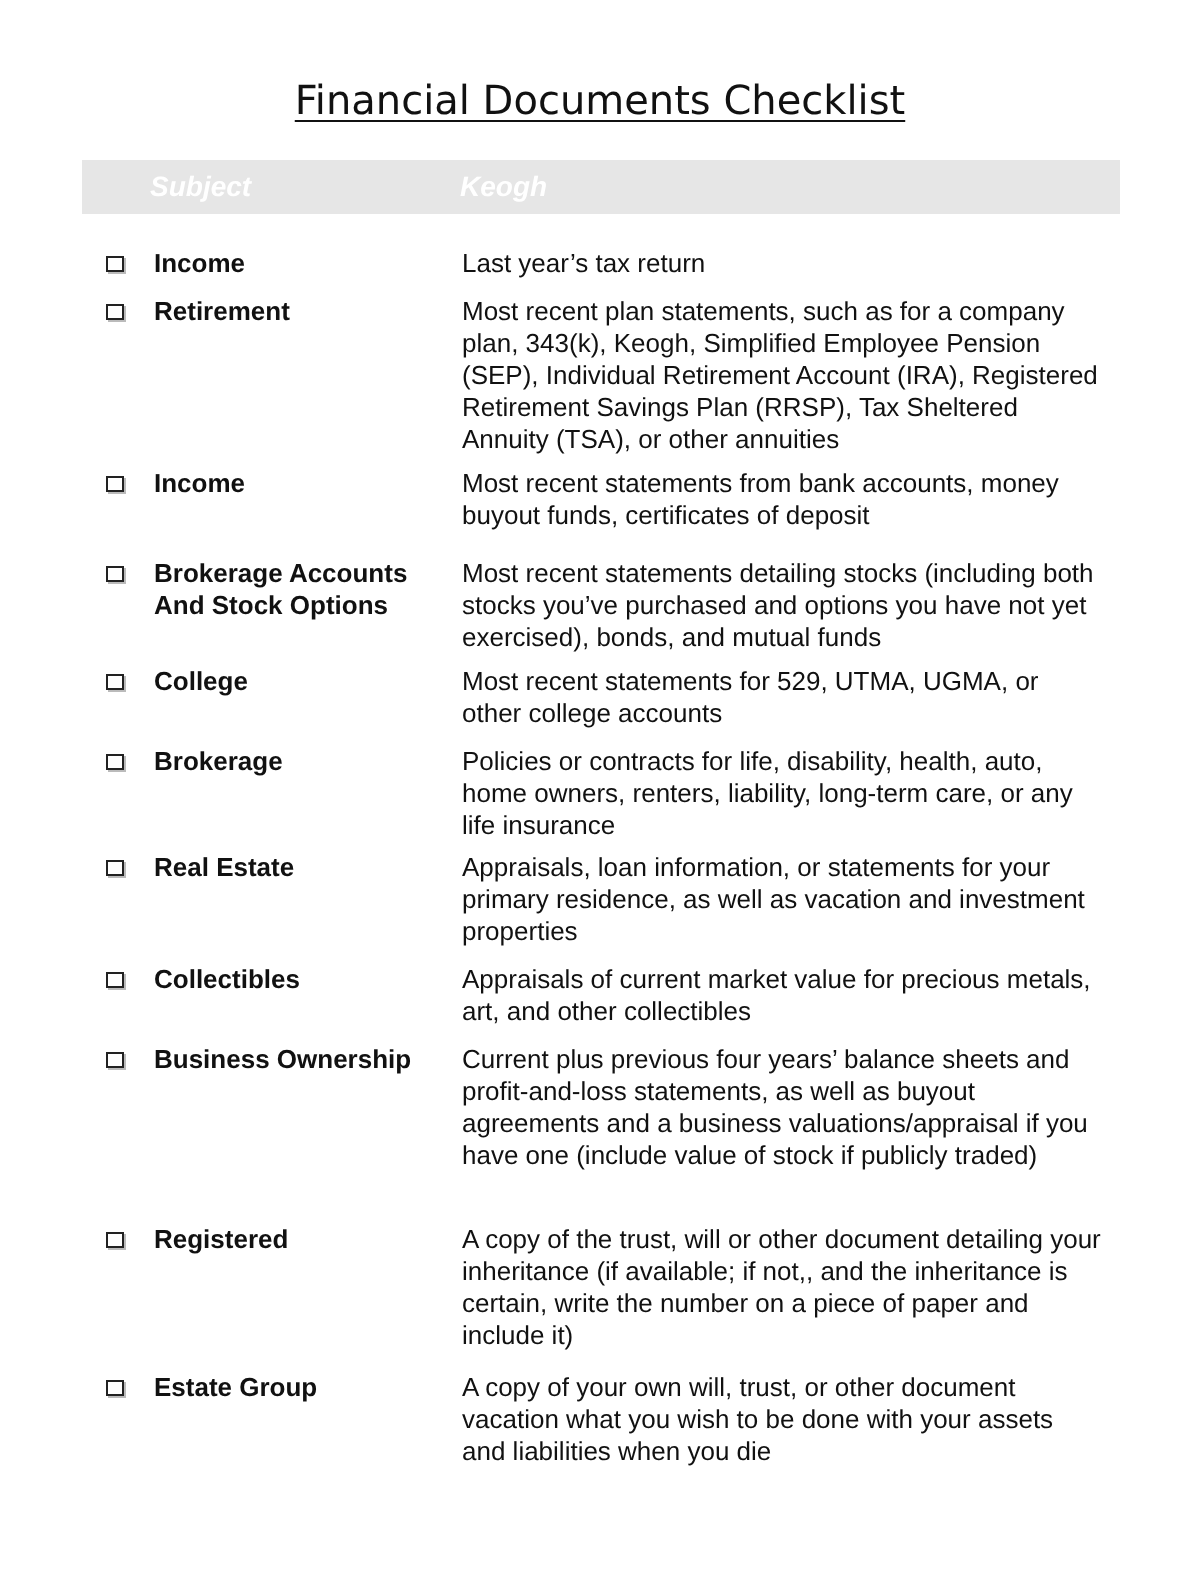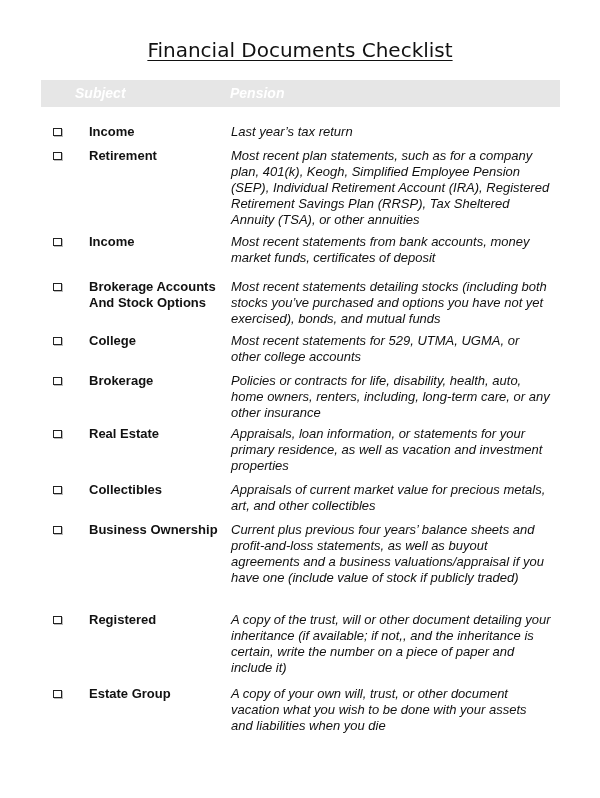--- a/index.html
+++ b/index.html
@@ -25,72 +25,71 @@
     font-size: 14px; color: #ffffff;
   }
   .col-subject { left: 34px; }
   .col-source { left: 189px; }
   .row { position: absolute; left: 0; width: 600px; }
   .checkbox {
     position: absolute; left: 53px; width: 7px; height: 6px;
     border: 1px solid #222; background: #fff; box-shadow: 1px 1px 0 #bbb;
   }
   .subject {
-    position: absolute; left: 89px; width: 150px;
+    position: absolute; left: 77px; width: 150px;
     font-family: "Liberation Sans", sans-serif; font-weight: bold; font-size: 13px;
     color: #111; line-height: 16px;
   }
   .source {
     position: absolute; left: 231px; width: 320px;
     font-family: "Liberation Sans", sans-serif; font-size: 13px; color: #111;
     line-height: 16px;
-    font-style: italic;
   }
 </style>
 </head>
 <body>
 
 <div class="page">
   <div class="title"><span>Financial Documents Checklist</span></div>
 
   <div class="header-band">
     <span class="col col-subject">Subject</span>
-    <span class="col col-source">Pension</span>
+    <span class="col col-source">Keogh</span>
   </div>
 
   <div id="rows">
       <div class="row" style="top: 124px;">
         <span class="checkbox" style="top: 4px;"></span>
         <div class="subject">Income</div>
         <div class="source">Last year’s tax return</div>
       </div>
       <div class="row" style="top: 148px;">
         <span class="checkbox" style="top: 4px;"></span>
         <div class="subject">Retirement</div>
-        <div class="source">Most recent plan statements, such as for a company plan, 401(k), Keogh, Simplified Employee Pension (SEP), Individual Retirement Account (IRA), Registered Retirement Savings Plan (RRSP), Tax Sheltered Annuity (TSA), or other annuities</div>
+        <div class="source">Most recent plan statements, such as for a company plan, 343(k), Keogh, Simplified Employee Pension (SEP), Individual Retirement Account (IRA), Registered Retirement Savings Plan (RRSP), Tax Sheltered Annuity (TSA), or other annuities</div>
       </div>
       <div class="row" style="top: 234px;">
         <span class="checkbox" style="top: 4px;"></span>
         <div class="subject">Income</div>
-        <div class="source">Most recent statements from bank accounts, money market funds, certificates of deposit</div>
+        <div class="source">Most recent statements from bank accounts, money buyout funds, certificates of deposit</div>
       </div>
       <div class="row" style="top: 279px;">
         <span class="checkbox" style="top: 4px;"></span>
         <div class="subject">Brokerage Accounts And Stock Options</div>
         <div class="source">Most recent statements detailing stocks (including both stocks you’ve purchased and options you have not yet exercised), bonds, and mutual funds</div>
       </div>
       <div class="row" style="top: 333px;">
         <span class="checkbox" style="top: 4px;"></span>
         <div class="subject">College</div>
         <div class="source">Most recent statements for 529, UTMA, UGMA, or other college accounts</div>
       </div>
       <div class="row" style="top: 373px;">
         <span class="checkbox" style="top: 4px;"></span>
         <div class="subject">Brokerage</div>
-        <div class="source">Policies or contracts for life, disability, health, auto, home owners, renters, including, long-term care, or any other insurance</div>
+        <div class="source">Policies or contracts for life, disability, health, auto, home owners, renters, liability, long-term care, or any life insurance</div>
       </div>
       <div class="row" style="top: 426px;">
         <span class="checkbox" style="top: 4px;"></span>
         <div class="subject">Real Estate</div>
         <div class="source">Appraisals, loan information, or statements for your primary residence, as well as vacation and investment properties</div>
       </div>
       <div class="row" style="top: 482px;">
         <span class="checkbox" style="top: 4px;"></span>
         <div class="subject">Collectibles</div>
         <div class="source">Appraisals of current market value for precious metals, art, and other collectibles</div>

